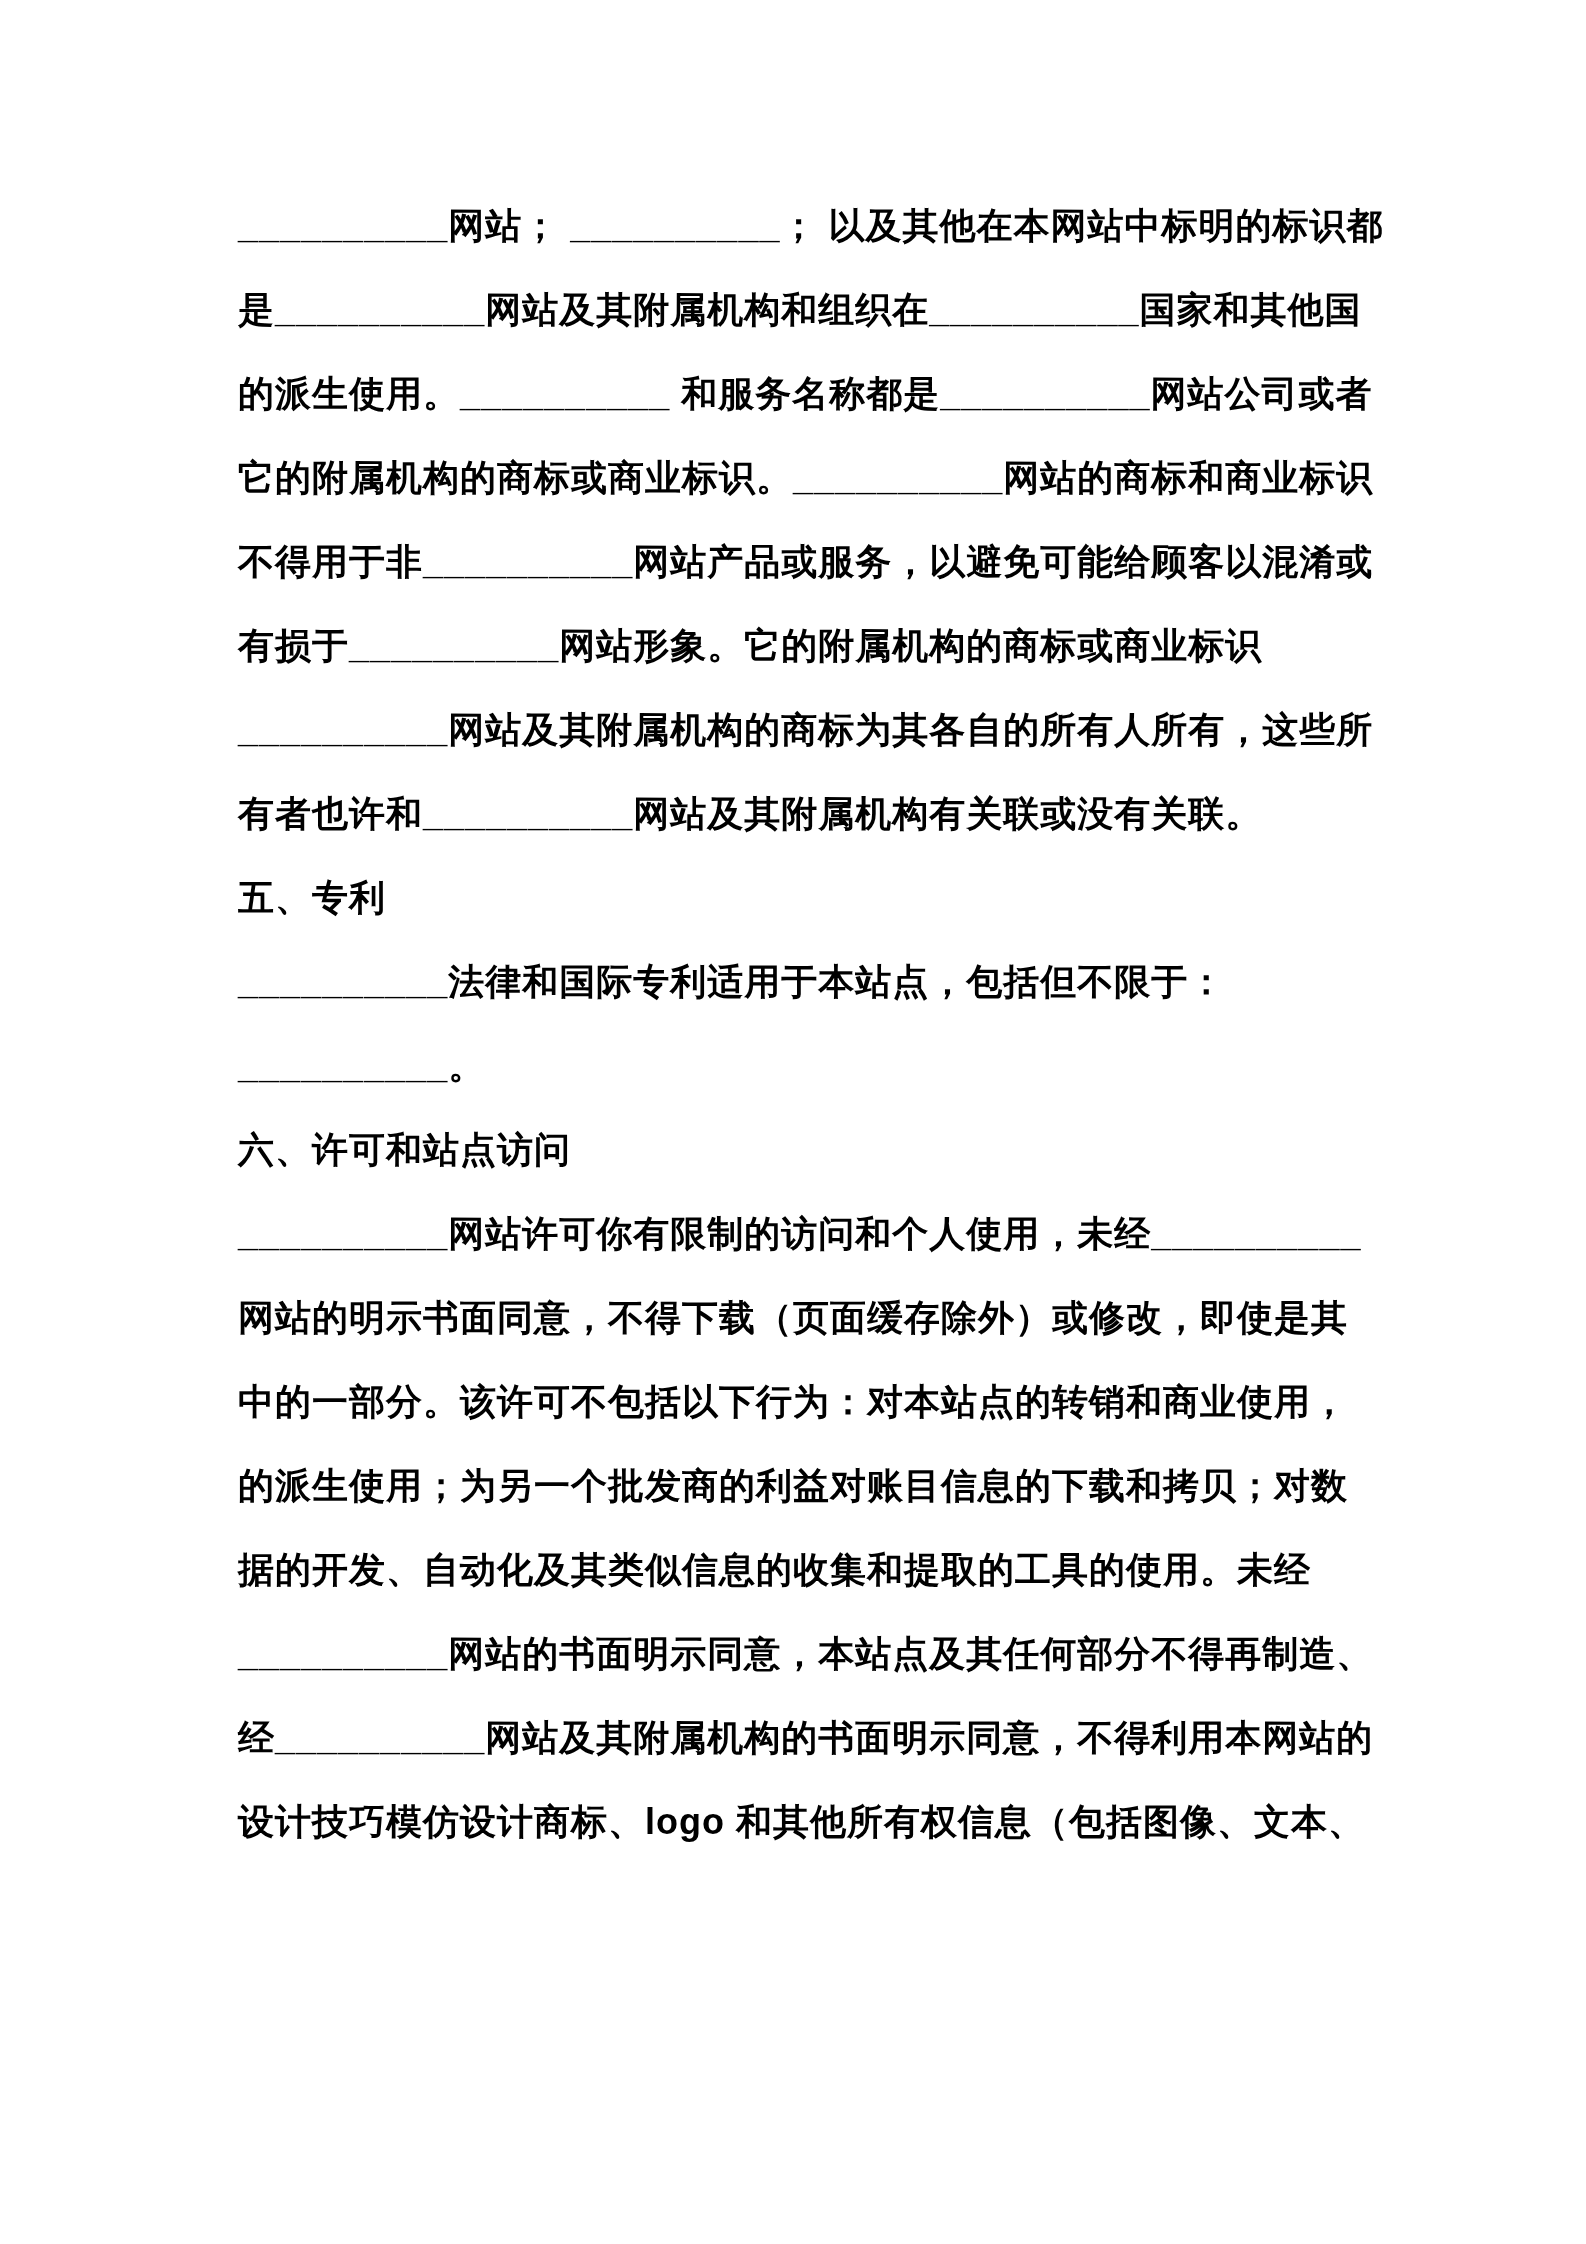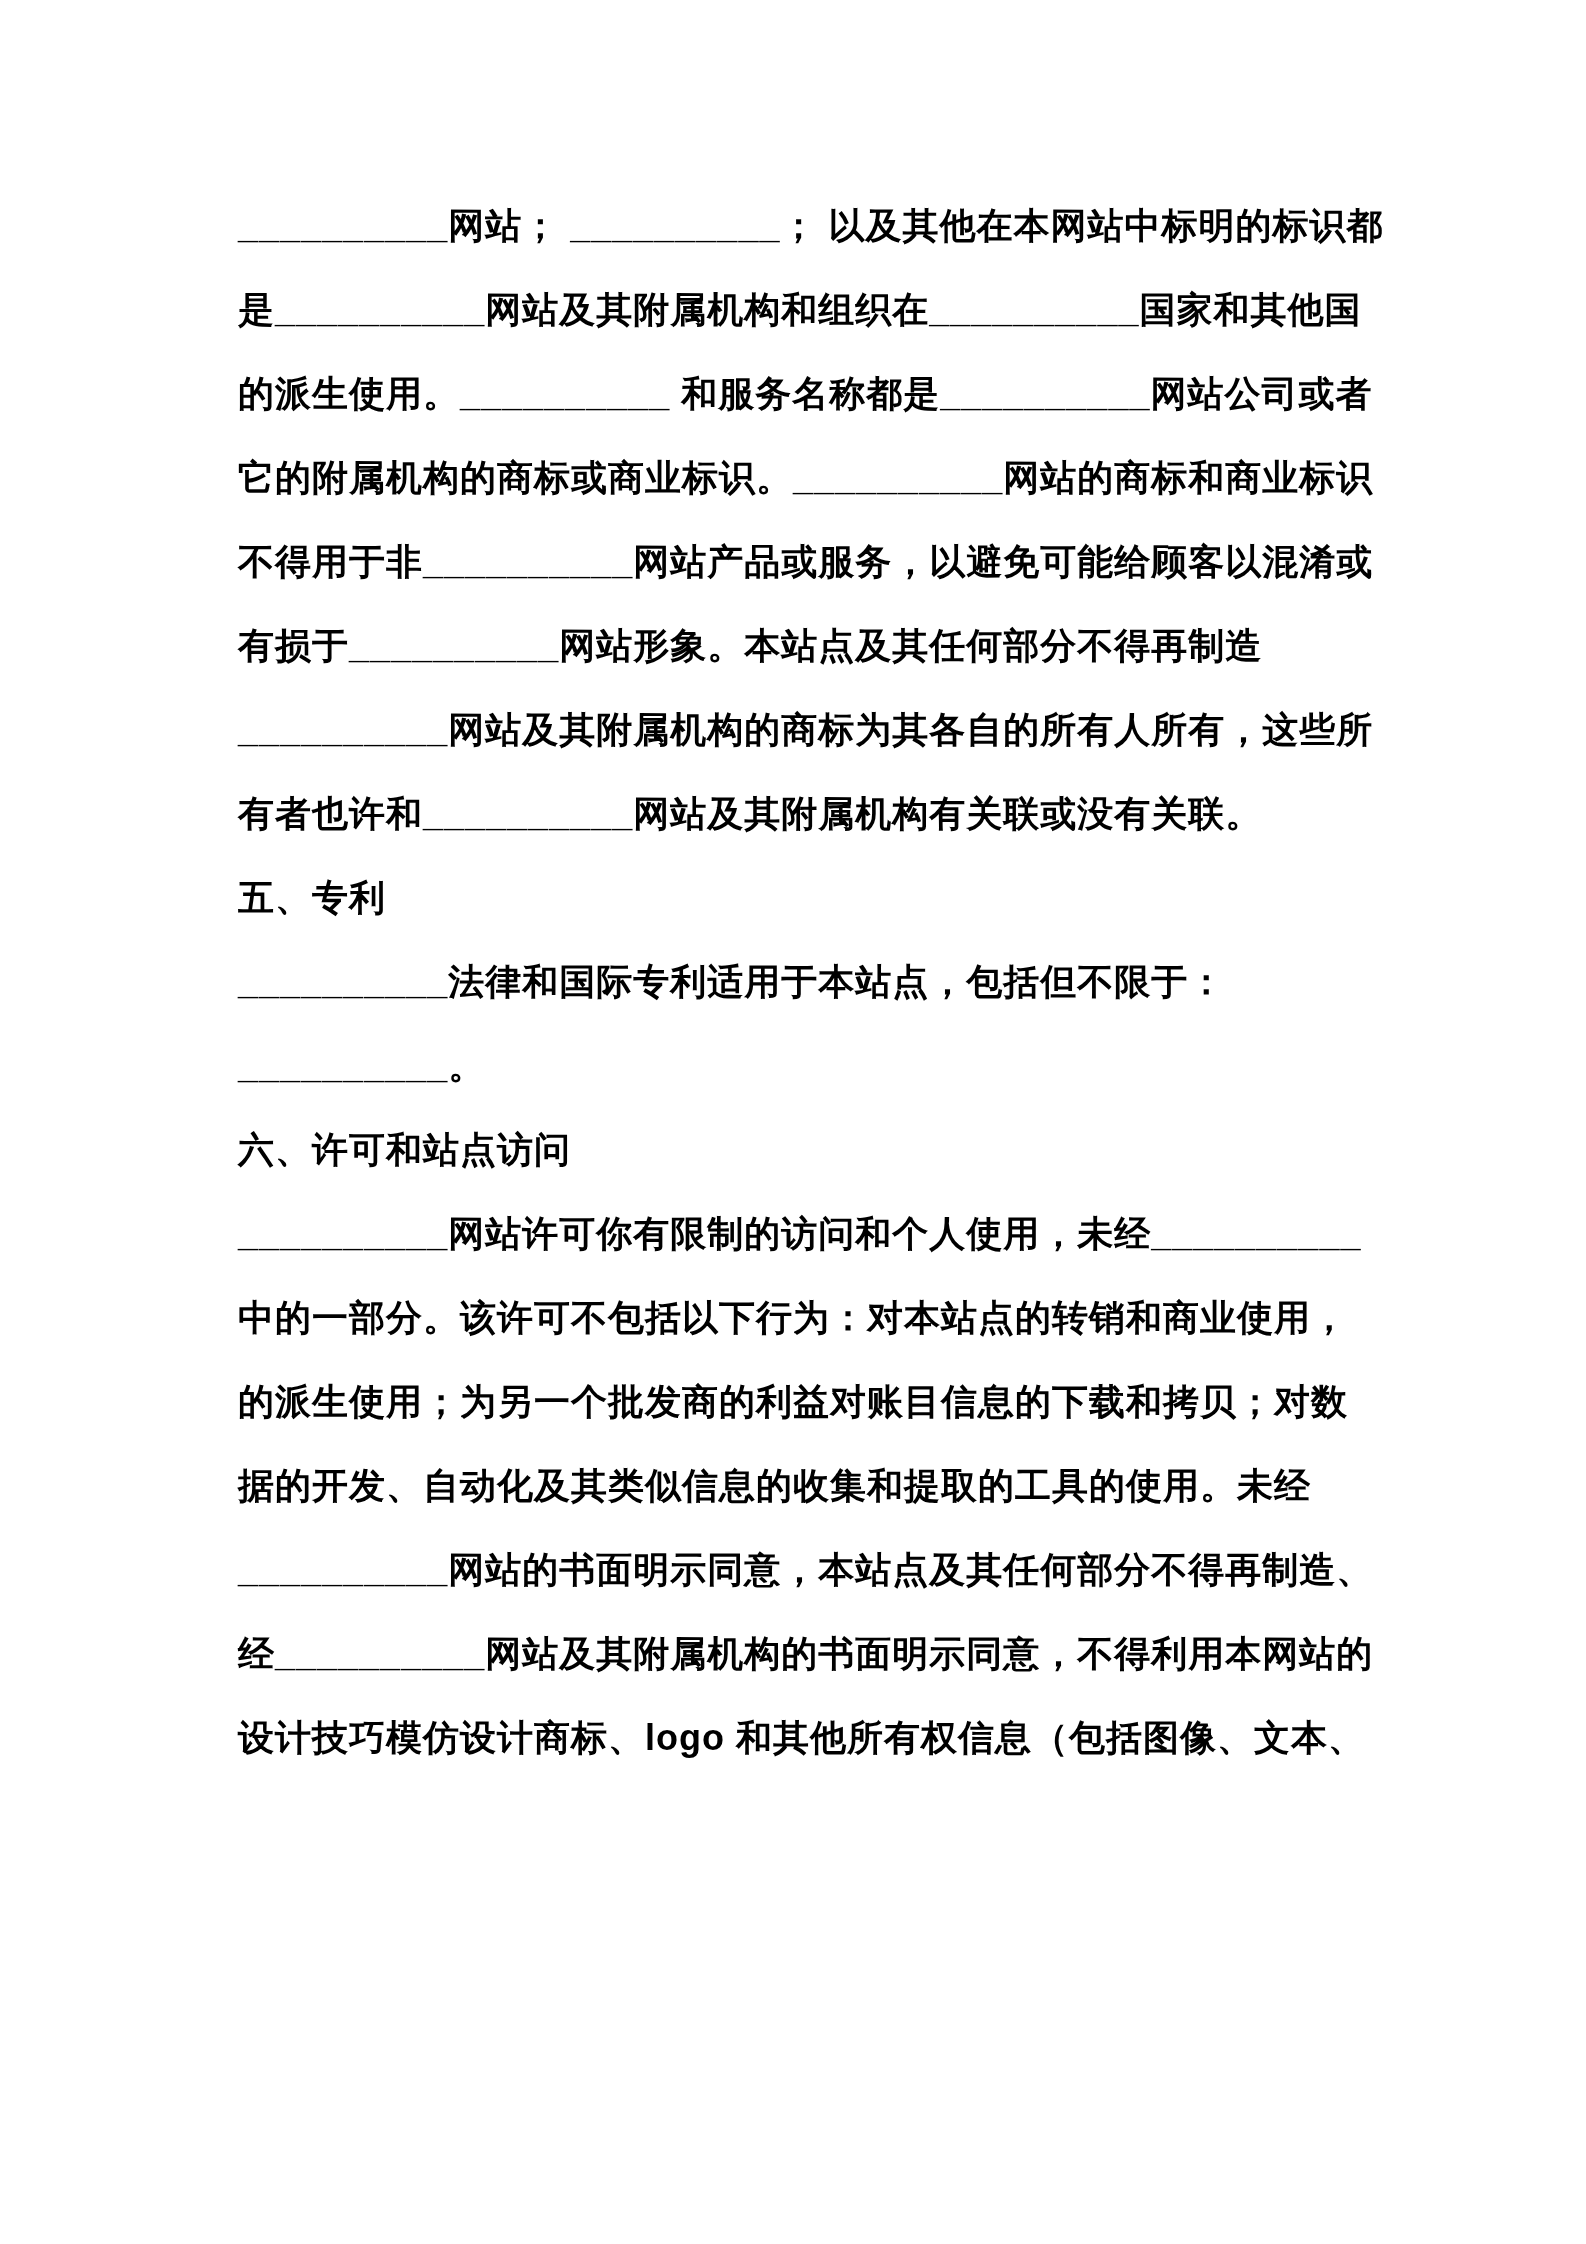--- a/index.html
+++ b/index.html
@@ -35,28 +35,29 @@
 </head>
 <body>
 
 <div class="page" style="background: rgb(255, 255, 255);">
   <div class="doc" id="doc" style="color: rgb(0, 0, 0);">
       <p class="line">__________网站； __________； 以及其他在本网站中标明的标识都</p>
       <p class="line">是__________网站及其附属机构和组织在__________国家和其他国</p>
       <p class="line">的派生使用。__________ 和服务名称都是__________网站公司或者</p>
       <p class="line">它的附属机构的商标或商业标识。__________网站的商标和商业标识</p>
       <p class="line">不得用于非__________网站产品或服务，以避免可能给顾客以混淆或</p>
-      <p class="line">有损于__________网站形象。本站点及其任何部分不得再制造</p>
+      <p class="line">有损于__________网站形象。它的附属机构的商标或商业标识</p>
       <p class="line">__________网站及其附属机构的商标为其各自的所有人所有，这些所</p>
       <p class="line">有者也许和__________网站及其附属机构有关联或没有关联。</p>
       <p class="line">五、专利</p>
       <p class="line">__________法律和国际专利适用于本站点，包括但不限于：</p>
       <p class="line">__________。</p>
       <p class="line">六、许可和站点访问</p>
       <p class="line">__________网站许可你有限制的访问和个人使用，未经__________</p>
+      <p class="line">网站的明示书面同意，不得下载（页面缓存除外）或修改，即使是其</p>
       <p class="line">中的一部分。该许可不包括以下行为：对本站点的转销和商业使用，</p>
       <p class="line">的派生使用；为另一个批发商的利益对账目信息的下载和拷贝；对数</p>
       <p class="line">据的开发、自动化及其类似信息的收集和提取的工具的使用。未经</p>
       <p class="line">__________网站的书面明示同意，本站点及其任何部分不得再制造、</p>
       <p class="line">经__________网站及其附属机构的书面明示同意，不得利用本网站的</p>
       <p class="line">设计技巧模仿设计商标、logo 和其他所有权信息（包括图像、文本、</p>
     </div>
 </div>
 
 </body></html>

